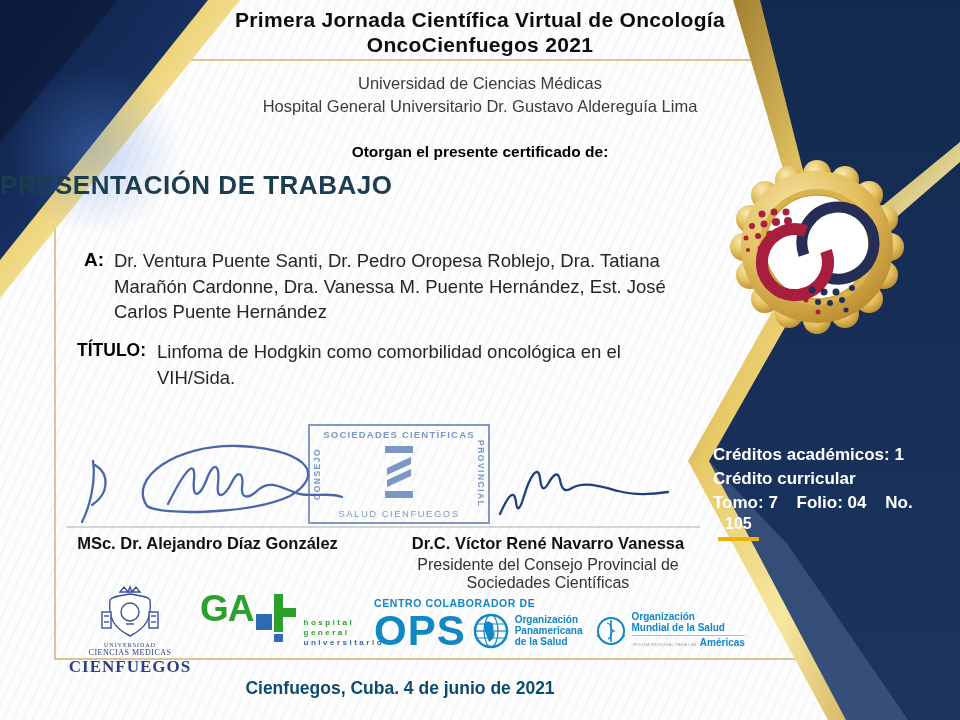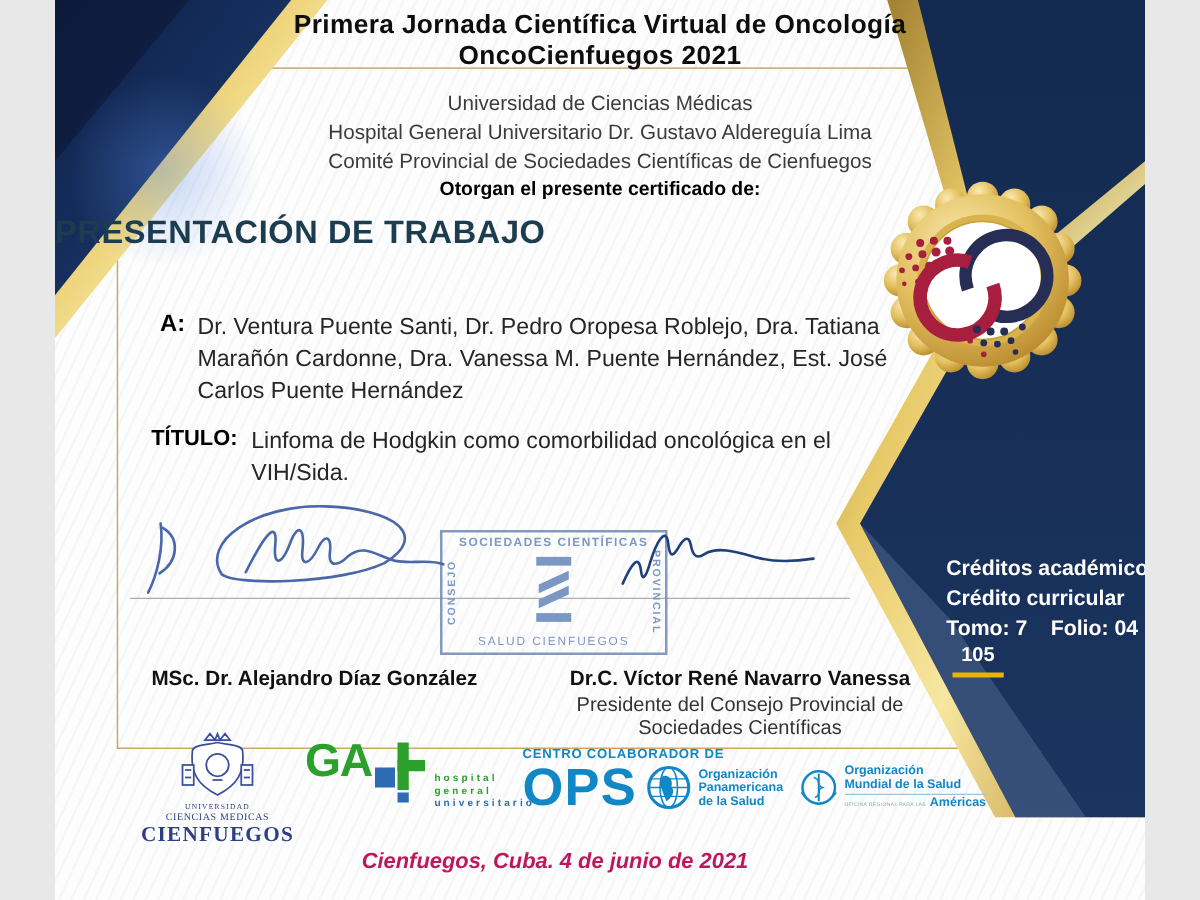--- a/index.html
+++ b/index.html
@@ -1,16 +1,16 @@
 <!DOCTYPE html>
 <html><head>
 <meta charset="utf-8">
 <style>
   html,body{margin:0;padding:0;background:#e8e8e8;}
-  .cert{position:relative;width:872px;height:720px;background:#fdfdfd;overflow:hidden;
+  .cert{position:relative;width:960px;height:720px;background:#fdfdfd;overflow:hidden;
         font-family:"Liberation Sans",sans-serif;margin:0 auto;}
   .cert::before{content:"";position:absolute;inset:0;z-index:1;pointer-events:none;
         background:repeating-linear-gradient(115deg,rgba(150,155,170,.07) 0 2px,transparent 2px 9px);}
   .bg{position:absolute;inset:0;z-index:2;pointer-events:none;}
   .layer{position:absolute;z-index:3;}
   .banner{top:7px;left:0;right:0;text-align:center;font-weight:bold;font-size:21px;
           line-height:25px;color:#0d0d0d;letter-spacing:.3px;}
   .institutions{top:72px;left:0;right:0;text-align:center;font-size:16.5px;line-height:23px;color:#3c3c3c;}
   .grant{top:143px;left:0;right:0;text-align:center;font-weight:bold;font-size:15.5px;color:#000;}
   .ctype{top:170px;left:0;right:20px;text-align:left;font-weight:800;font-size:26px;
@@ -51,21 +51,21 @@
   .ops{left:374px;top:597px;z-index:6;color:#1287c6;}
   .ops-header{font-size:10.5px;font-weight:bold;letter-spacing:.6px;}
   .ops-row{display:flex;align-items:center;margin-top:2px;}
   .ops-acr{font-size:42px;font-weight:800;line-height:36px;letter-spacing:1px;}
   .ops-col{font-size:10px;font-weight:bold;line-height:11px;margin-left:5px;}
   .who-col{font-size:10px;font-weight:bold;line-height:11px;margin-left:5px;}
   .who-region-row{border-top:1px solid #9bc4e2;margin-top:2px;padding-top:1px;
       display:flex;align-items:baseline;}
   .who-region-small{font-size:4px;color:#8aa;letter-spacing:.3px;margin-right:3px;font-weight:normal;}
   .who-region{font-size:10px;font-weight:bold;}
-  .date{left:140px;top:678px;width:520px;text-align:center;font-weight:bold;font-size:17.5px;color:#be185d;z-index:6;font-style:italic;}
+  .date{left:140px;top:678px;width:520px;text-align:center;font-weight:bold;font-size:17.5px;color:#0c4a6e;z-index:6;}
 </style>
 </head>
 <body>
 
 <div class="cert">
 
   <svg class="bg" viewBox="0 0 960 720">
     <defs>
       <linearGradient id="goldG" x1="0" y1="0" x2="1" y2="1">
         <stop offset="0" stop-color="#8a6a1f"></stop>
@@ -162,21 +162,20 @@
   </svg>
 
   <div class="layer banner">
     <div>Primera Jornada Científica Virtual de Oncología</div>
     <div>OncoCienfuegos  2021</div>
   </div>
 
   <div class="layer institutions">
     <div>Universidad de Ciencias Médicas</div>
     <div>Hospital General Universitario Dr. Gustavo Aldereguía Lima</div>
-    <div>Comité Provincial de Sociedades Científicas de Cienfuegos</div>
   </div>
 
   <div class="layer grant">Otorgan el presente certificado de:</div>
   <div class="layer ctype">PRESENTACIÓN DE TRABAJO</div>
 
   <div class="layer rec-label">A:</div>
   <div class="layer rec-names">Dr. Ventura Puente Santi, Dr. Pedro Oropesa Roblejo,  Dra. Tatiana Marañón Cardonne, Dra. Vanessa M. Puente Hernández, Est. José Carlos Puente Hernández</div>
 
   <div class="layer work-label">TÍTULO:</div>
   <div class="layer work-text">Linfoma de Hodgkin como comorbilidad oncológica en el VIH/Sida.</div>

